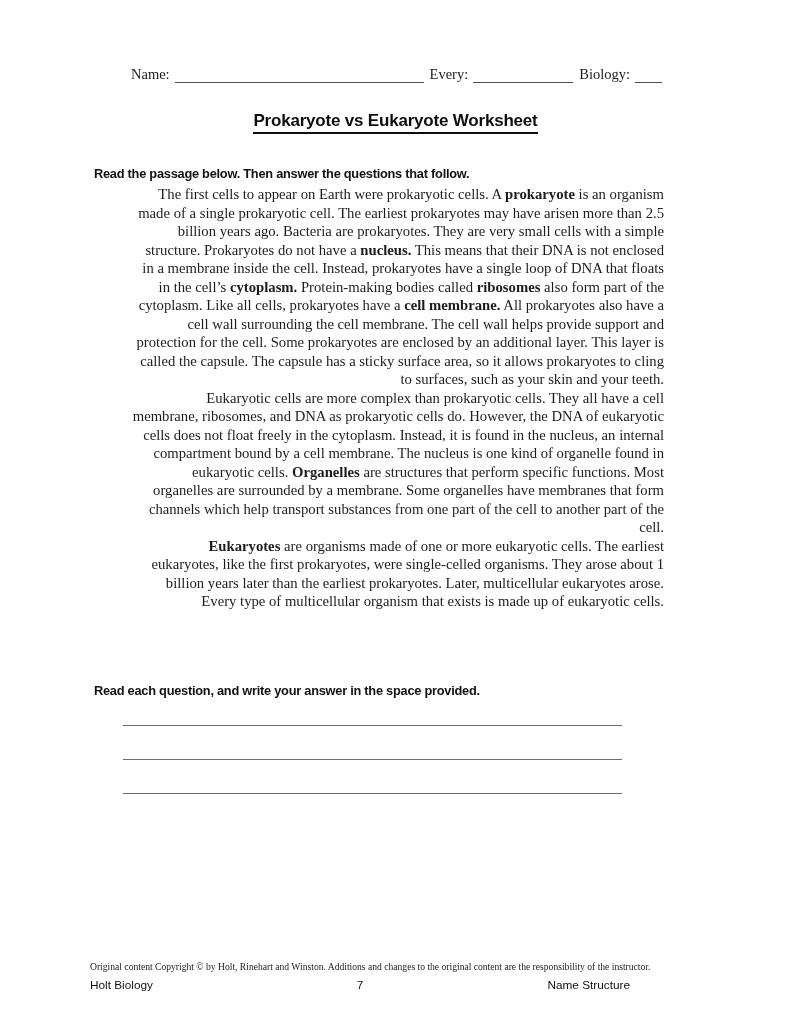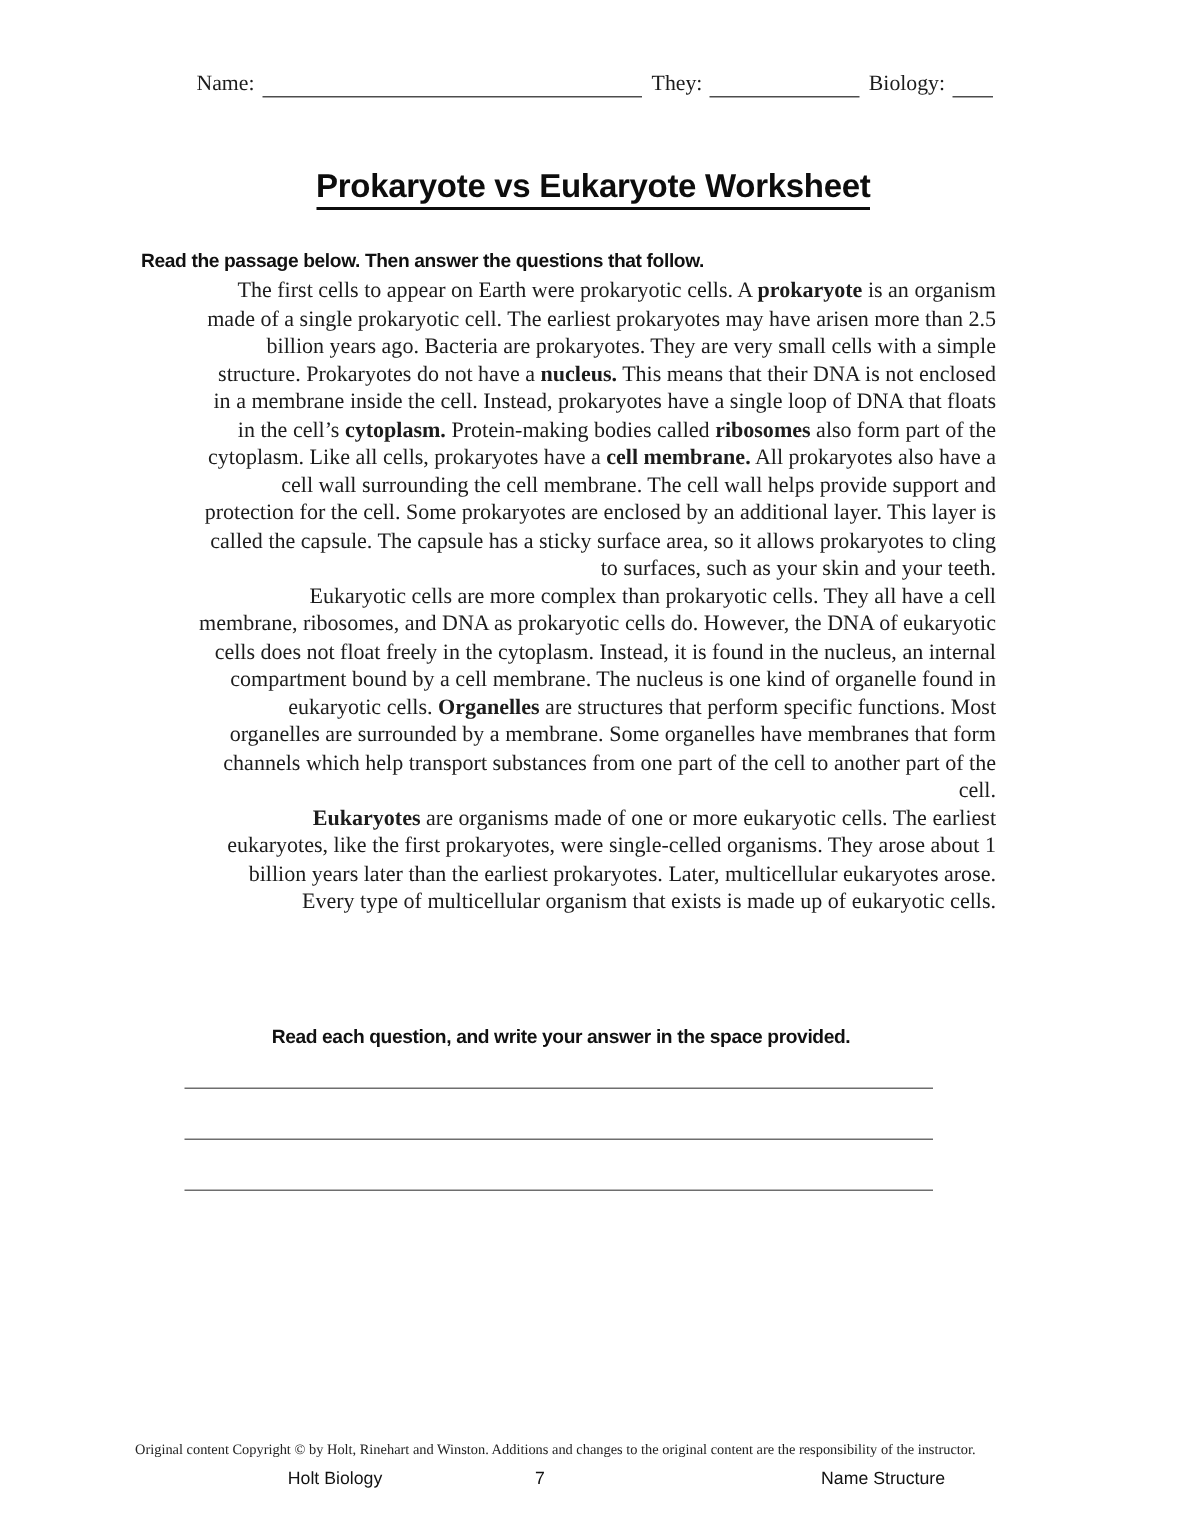--- a/index.html
+++ b/index.html
@@ -13,21 +13,21 @@
     height: 1024px;
     background: #ffffff;
     color: #1c1c1c;
     overflow: hidden;
     font-family: "Liberation Serif", serif;
   }
 
   
   .name-row {
     position: absolute;
-    top: 47px;
+    top: 65px;
     left: 131px;
     width: 531px;
     display: flex;
     align-items: flex-end;
     font-size: 14.5px;
     line-height: 18px;
   }
   .name-row .label { white-space: nowrap; padding-right: 5px; }
   .blank {
     border-bottom: 1.3px solid #4d4d4d;
@@ -43,21 +43,21 @@
     position: absolute;
     top: 111px;
     left: 0;
     width: 100%;
     text-align: center;
   }
   .title {
     display: inline-block;
     font-family: "Liberation Sans", sans-serif;
     font-weight: bold;
-    font-size: 22px;
+    font-size: 17px;
     letter-spacing: -0.2px;
     color: #0d0d0d;
     border-bottom: 2.2px solid #0d0d0d;
     padding-bottom: 1px;
   }
 
   
   .instruction {
     font-family: "Liberation Sans", sans-serif;
     font-weight: bold;
@@ -86,21 +86,20 @@
   }
   .passage p { margin: 0; text-align: right; }
   .passage p.indent { text-indent: 21px; }
 
   
   .qa-section {
     position: absolute;
     top: 683px;
     left: 94px;
     width: 560px;
-    text-align: center;
   }
   .question {
     margin-top: 8px;
     margin-left: 7px;
     font-size: 15px;
     line-height: 19px;
   }
   .qnum { margin-right: 5px; }
   .answer-lines {
     margin-left: 29px;
@@ -128,33 +127,33 @@
   }
   .footer-row {
     margin-top: 5px;
     display: grid;
     grid-template-columns: 1fr auto 1fr;
     align-items: baseline;
     font-family: "Liberation Sans", sans-serif;
     font-size: 11.8px;
     color: #111111;
   }
-  .footer-left  { text-align: center; }
+  .footer-left  { text-align: left; }
   .footer-center{ text-align: center; }
   .footer-right { text-align: right; }
 </style>
 </head>
 <body>
 
 <div class="page">
 
   <div class="name-row">
     <span class="label">Name:</span>
     <span class="blank name-blank"></span>
-    <span class="label">They:</span>
+    <span class="label">Every:</span>
     <span class="blank date-blank"></span>
     <span class="label">Biology:</span>
     <span class="blank period-blank"></span>
   </div>
 
   <div class="title-wrap">
     <span class="title">Prokaryote vs Eukaryote Worksheet</span>
   </div>
 
   <div class="instruction instr-passage">Read the passage below. Then answer the questions that follow.</div>

